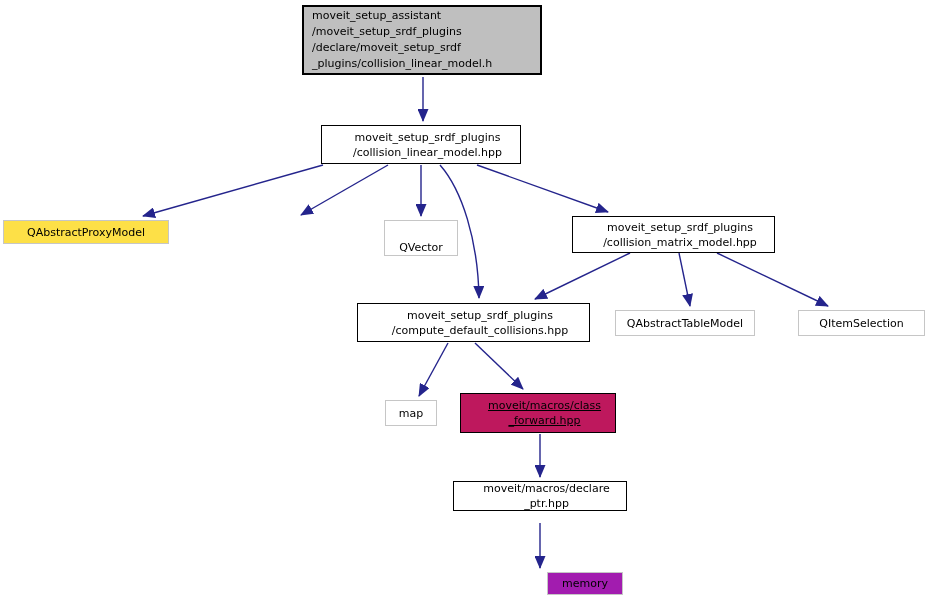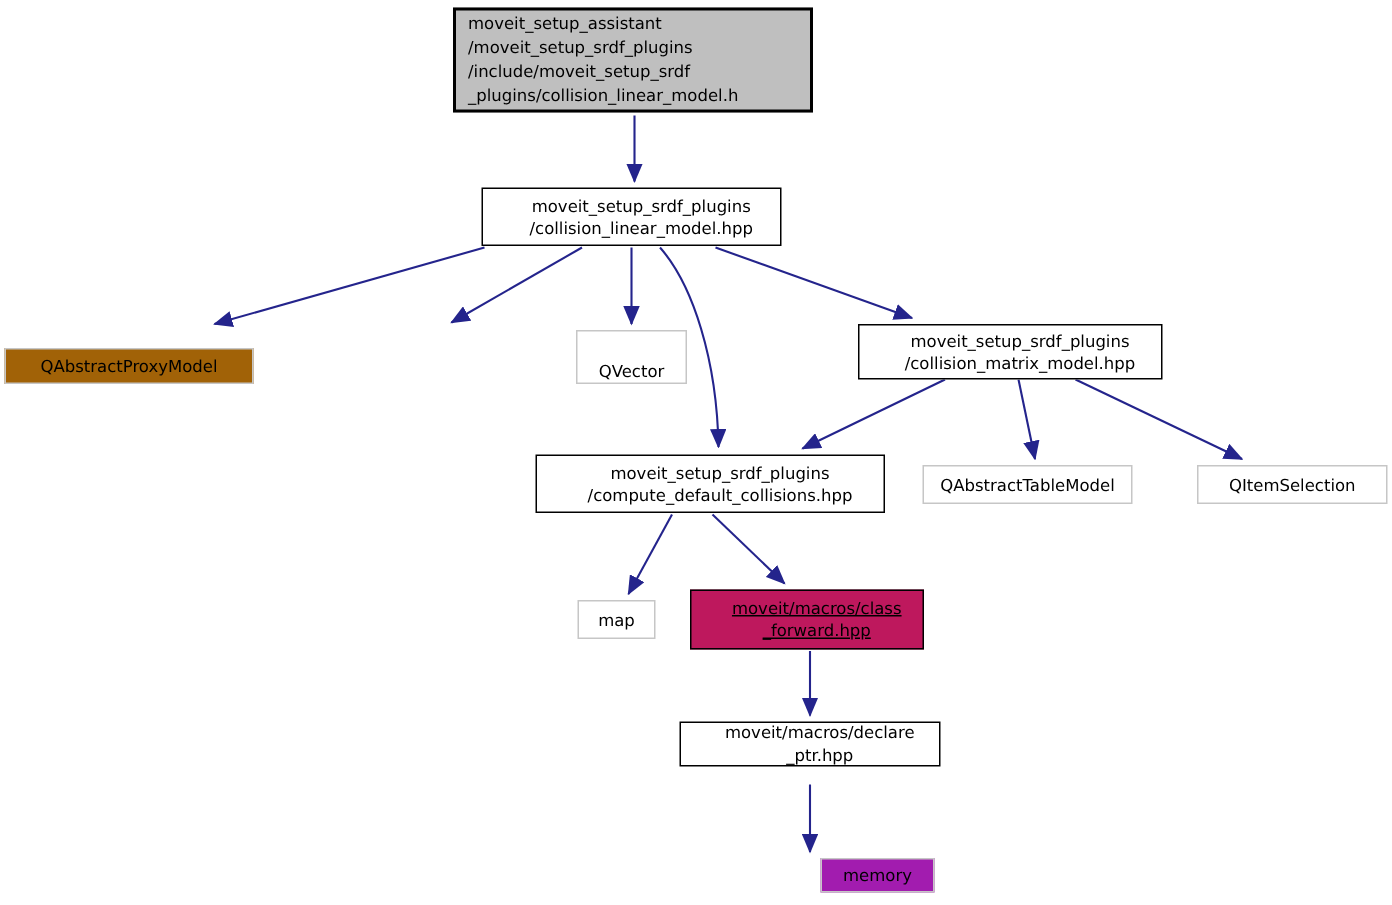--- a/index.html
+++ b/index.html
@@ -68,25 +68,25 @@
     <path class="edge" marker-end="url(#arrow)" d="M679,253 L690,306" stroke="#24248c"></path>
     <path class="edge" marker-end="url(#arrow)" d="M717,253 L828,306" stroke="#24248c"></path>
     <path class="edge" marker-end="url(#arrow)" d="M448,343 L419,396" stroke="#24248c"></path>
     <path class="edge" marker-end="url(#arrow)" d="M475,343 L523,389" stroke="#24248c"></path>
     <path class="edge" marker-end="url(#arrow)" d="M540,434 L540,477" stroke="#24248c"></path>
     <path class="edge" marker-end="url(#arrow)" d="M540,523 L540,568" stroke="#24248c"></path>
   </svg>
 
   <div class="node current" style="left: 302px; top: 5px; width: 240px; height: 70px; color: rgb(0, 0, 0); background: rgb(191, 191, 191); border-color: rgb(0, 0, 0);"><span>moveit_setup_assistant
 /moveit_setup_srdf_plugins
-/include/moveit_setup_srdf
+/declare/moveit_setup_srdf
 _plugins/collision_linear_model.h</span></div>
   <div class="node internal" style="left: 321px; top: 125px; width: 200px; height: 39px; color: rgb(0, 0, 0); background: rgb(255, 255, 255); border-color: rgb(0, 0, 0);"><span>moveit_setup_srdf_plugins
 /collision_linear_model.hpp</span></div>
-  <div class="node external" style="left: 3px; top: 220px; width: 166px; height: 24px; color: rgb(0, 0, 0); background: #a16207; border-color: rgb(198, 198, 198); margin-top: 12px;"><span>QAbstractProxyModel</span></div>
+  <div class="node external" style="left: 3px; top: 220px; width: 166px; height: 24px; color: rgb(0, 0, 0); background: #fde047; border-color: rgb(198, 198, 198);"><span>QAbstractProxyModel</span></div>
   <div class="node external" style="left: 384px; top: 220px; width: 74px; height: 36px; color: rgb(0, 0, 0); background: rgb(255, 255, 255); border-color: rgb(198, 198, 198); align-items: flex-end;"><span>QVector</span></div>
   <div class="node internal" style="left: 572px; top: 216px; width: 203px; height: 37px; color: rgb(0, 0, 0); background: rgb(255, 255, 255); border-color: rgb(0, 0, 0);"><span>moveit_setup_srdf_plugins
 /collision_matrix_model.hpp</span></div>
   <div class="node internal" style="left: 357px; top: 303px; width: 233px; height: 39px; color: rgb(0, 0, 0); background: rgb(255, 255, 255); border-color: rgb(0, 0, 0);"><span>moveit_setup_srdf_plugins
 /compute_default_collisions.hpp</span></div>
   <div class="node external" style="left: 615px; top: 310px; width: 140px; height: 26px; color: rgb(0, 0, 0); background: rgb(255, 255, 255); border-color: rgb(198, 198, 198);"><span>QAbstractTableModel</span></div>
   <div class="node external" style="left: 798px; top: 310px; width: 127px; height: 26px; color: rgb(0, 0, 0); background: rgb(255, 255, 255); border-color: rgb(198, 198, 198);"><span>QItemSelection</span></div>
   <div class="node external" style="left: 385px; top: 400px; width: 52px; height: 26px; color: rgb(0, 0, 0); background: rgb(255, 255, 255); border-color: rgb(198, 198, 198);"><span>map</span></div>
   <div class="node internal" style="left: 460px; top: 393px; width: 156px; height: 40px; color: rgb(0, 0, 0); background: #be185d; border-color: rgb(0, 0, 0); text-decoration: underline;"><span>moveit/macros/class
 _forward.hpp</span></div>

